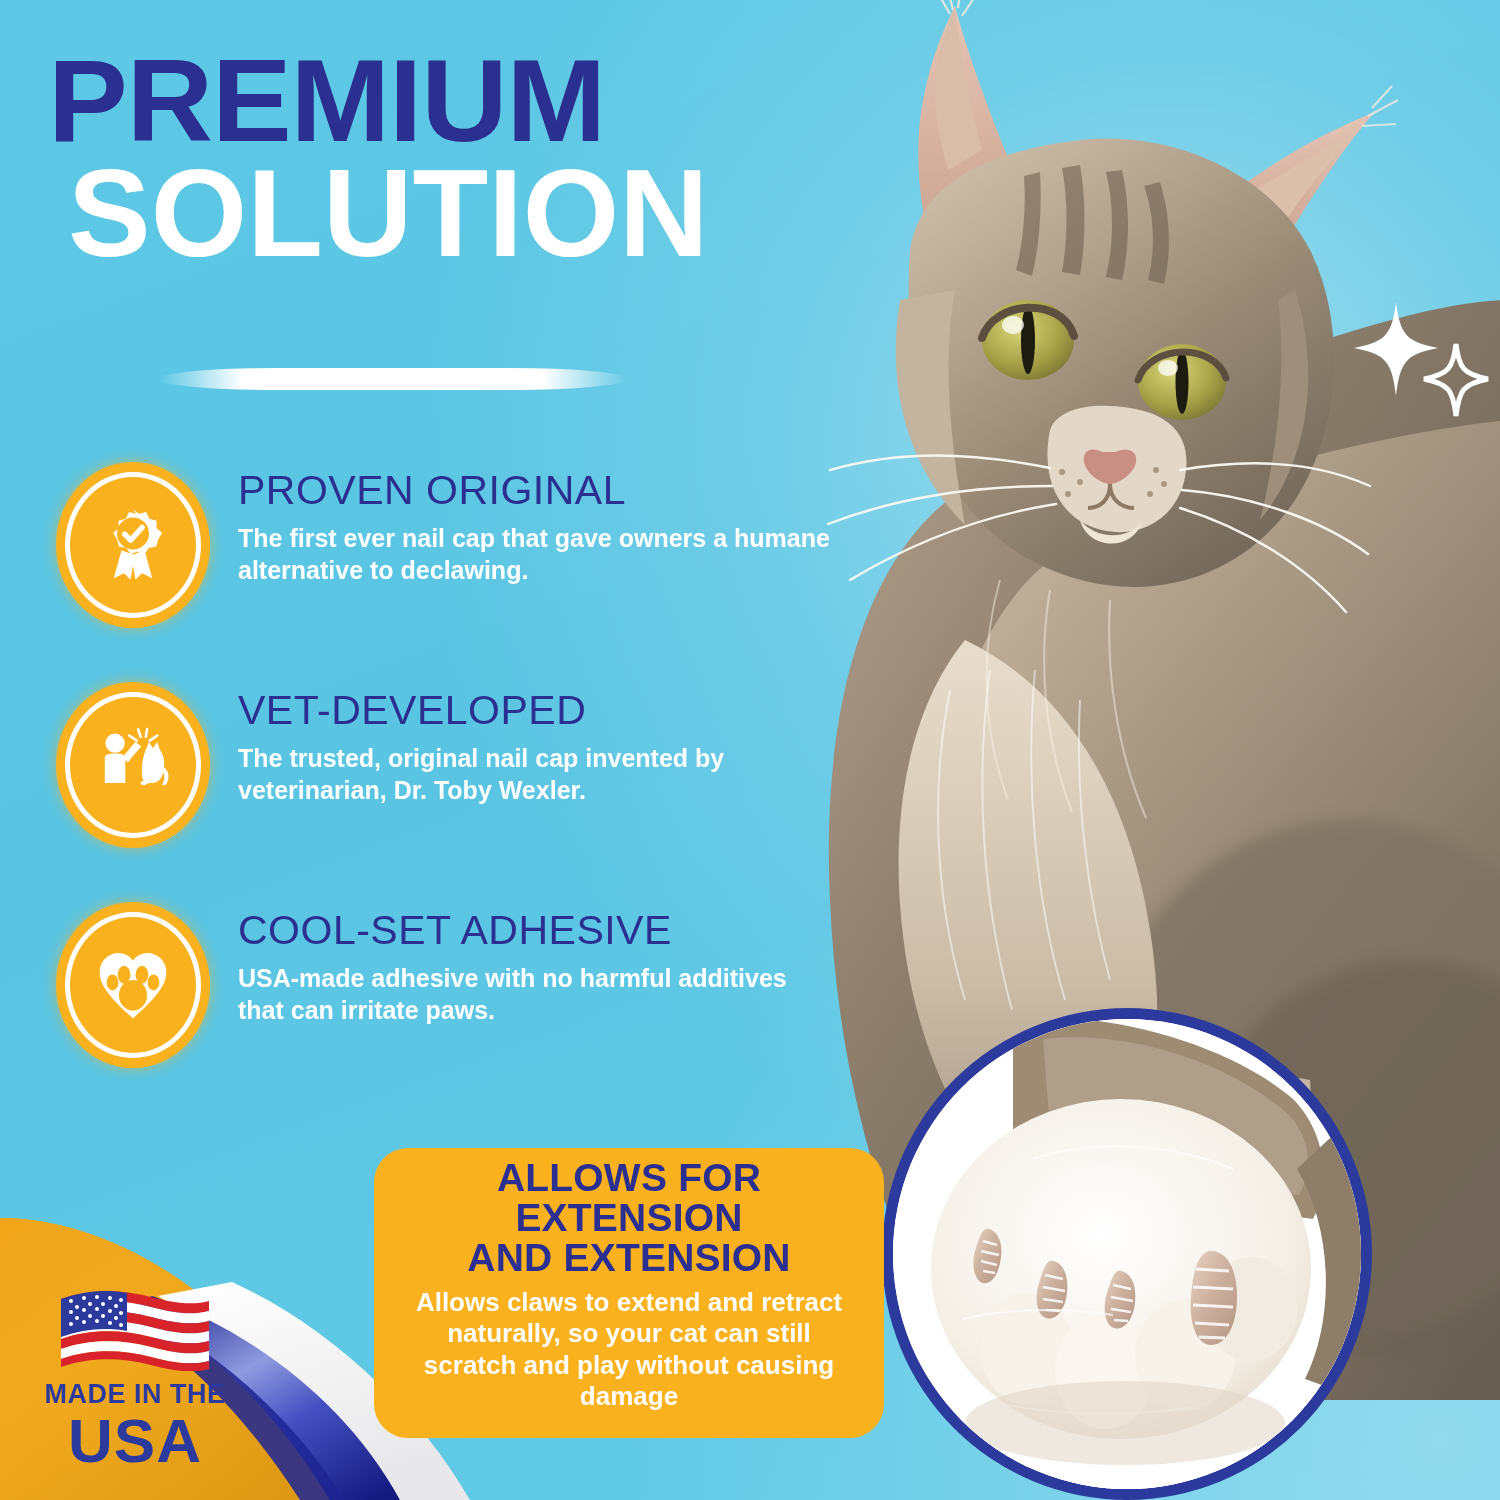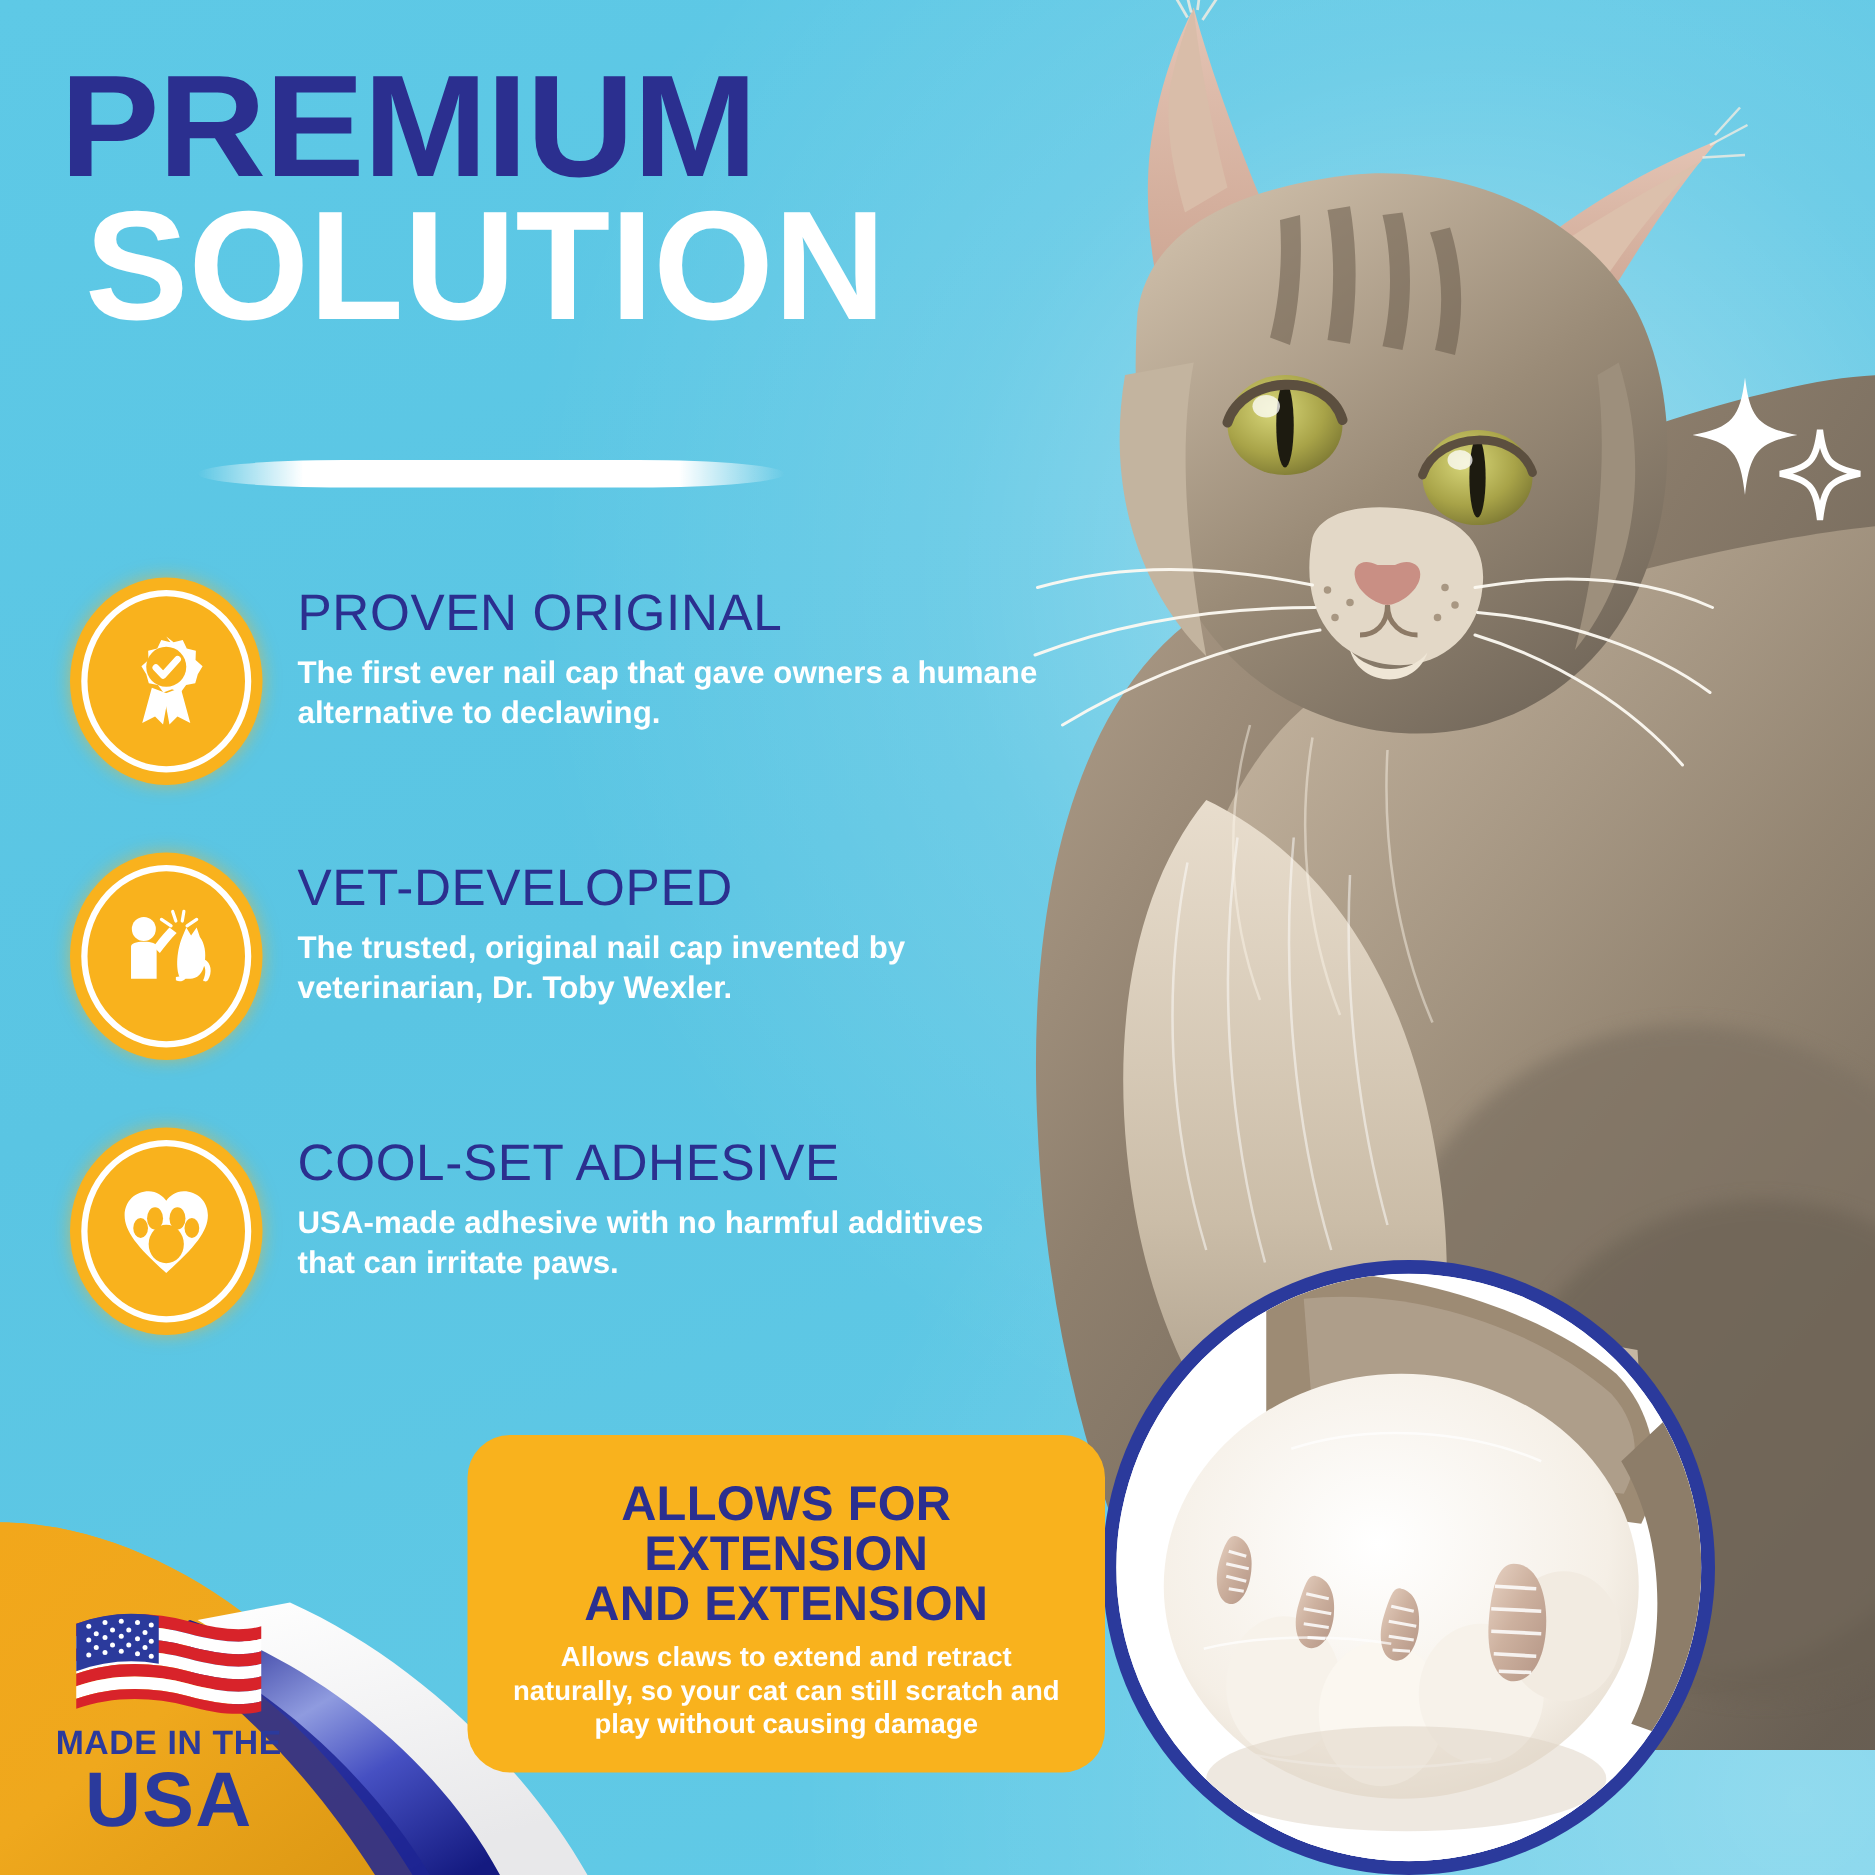--- a/index.html
+++ b/index.html
@@ -80,28 +80,28 @@
 
   
   .usa{position:absolute;left:30px;bottom:28px;width:210px;text-align:center;}
   .flag{width:152px;height:84px;margin:0 auto 10px;display:block;}
   .usa-l1{font-size:27px;font-weight:900;color:#2b3a9c;letter-spacing:.5px;line-height:1;}
   .usa-l2{font-size:62px;font-weight:900;color:#2b3a9c;letter-spacing:1px;line-height:1;margin-top:2px;}
 
   
   .callout{
     position:absolute;left:374px;top:1148px;width:510px;
-    background:#f9b21d;border-radius:34px;padding:36px 26px 26px;
+    background:#f9b21d;border-radius:34px;padding:10px 26px 26px;
     box-sizing:border-box;text-align:center;
   }
   .co-title{
     font-size:39px;font-weight:900;color:#2b2f8f;line-height:1.02;
     letter-spacing:.2px;margin-bottom:10px;
   }
-  .co-body{font-size:22px;font-weight:700;color:#ffffff;line-height:1.2;}
+  .co-body{font-size:26px;font-weight:700;color:#ffffff;line-height:1.2;}
 </style>
 </head>
 <body>
 
 <div class="canvas">
 
   <div class="bg"></div>
 
   <div class="cat-wrap">
     <svg class="cat-svg" viewBox="0 0 760 1460" preserveAspectRatio="xMaxYMin slice">

